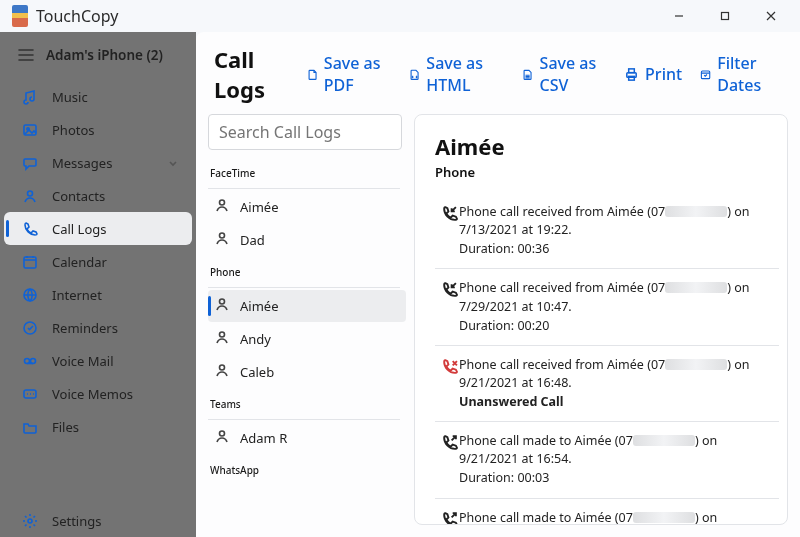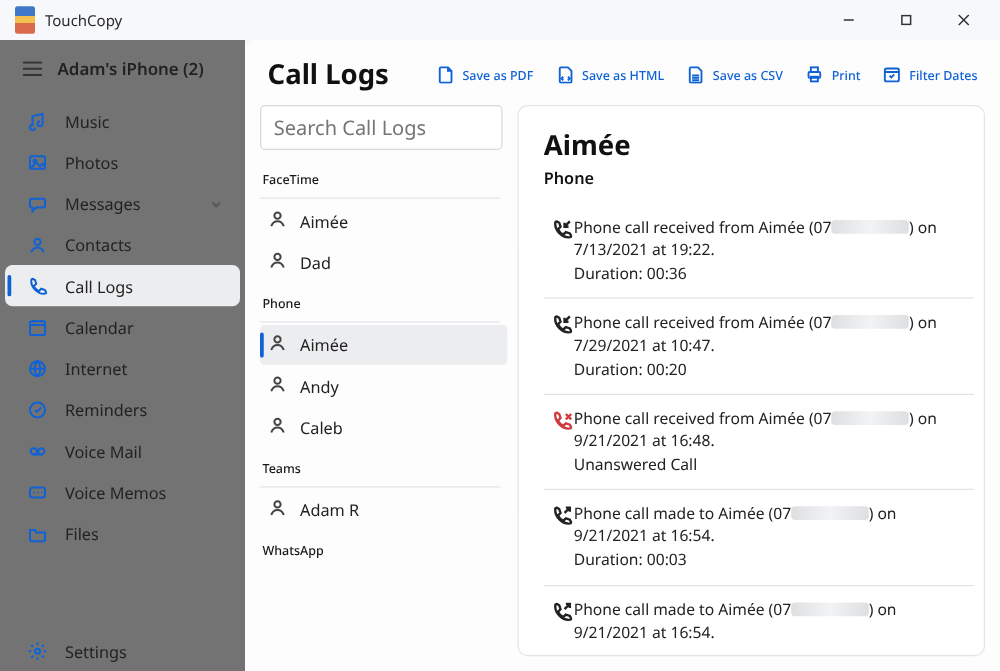--- a/index.html
+++ b/index.html
@@ -10,21 +10,21 @@
     --muted: #5b5b5b;
     --sidebar-w: 196px;
     --middle-w: 200px;
     --border: #e2e4e8;
   }
 
   
   .titlebar { height: 32px; display: flex; align-items: center; padding: 0 6px 0 12px; background: #f6f8fb; }
   .titlebar .app-icon { width: 16px; height: 22px; border-radius: 2px; margin-right: 8px;
     background: linear-gradient(180deg,#3e78c7 0 35%, #f3c04d 35% 60%, #d96a4a 60% 100%); }
-  .titlebar .app-title { font-size: 12px; color: #2b2b2b; }
+  .titlebar .app-title { font-size: 16px; color: #2b2b2b; }
   .titlebar .win-btns { margin-left: auto; display: flex; }
   .titlebar .win-btn { width: 46px; height: 30px; display: flex; align-items: center; justify-content: center; }
   .titlebar .win-btn svg { width: 10px; height: 10px; stroke: #333; stroke-width: 1.2; fill: none; }
 
   
   .app { display: flex; height: calc(537px - 32px); }
 
   
   .sidebar { width: var(--sidebar-w); background: #737373; display: flex; flex-direction: column; padding-top: 6px; }
   .sidebar-top { display: flex; align-items: center; gap: 12px; padding: 6px 14px 10px 18px; }
@@ -40,21 +40,21 @@
   .nav .chev { margin-left: auto; }
   .nav .chev svg { width: 10px; height: 10px; stroke: #555; stroke-width: 1.6; fill: none; }
   .sidebar-bottom { margin-top: auto; }
   .sidebar-bottom li { list-style: none; }
 
   
   .content { flex: 1; background: #fdfdfe; border-top-left-radius: 8px; display: flex; flex-direction: column; overflow: hidden; }
   .content-header { display: flex; align-items: center; padding: 12px 18px 10px 18px; gap: 14px; }
   .content-title { font-size: 22px; font-weight: 700; color: #111; }
   .toolbar { margin-left: auto; display: flex; gap: 18px; }
-  .tool-btn { display: flex; align-items: flex-end; gap: 6px; color: var(--accent); font-size: 10px; font-weight: 500; cursor: pointer; }
+  .tool-btn { display: flex; align-items: center; gap: 6px; color: var(--accent); font-size: 16px; font-weight: 500; cursor: pointer; }
   .tool-btn svg { width: 15px; height: 15px; fill: none; stroke: var(--accent); stroke-width: 1.6; }
 
   .panels { flex: 1; display: flex; overflow: hidden; padding: 0 0 0 12px; }
 
   
   .middle { width: var(--middle-w); overflow: hidden; padding-right: 0; position: relative; }
   .search-box { margin: 0 6px 8px 0; }
   .search-box input { width: 100%; padding: 6px 10px; border: 1px solid #d6d8dc; border-radius: 4px; font-size: 16px; color: #666; background: #fff; outline: none; }
   .groups { position: relative; }
   .group-title { font-size: 10px; font-weight: 500; color: #1a1a1a; padding: 8px 0 6px 2px; }
@@ -74,21 +74,21 @@
   .log-icon { width: 20px; display: flex; align-items: flex-start; justify-content: center; padding-top: 2px; }
   .log-icon svg { width: 17px; height: 17px; fill: none; stroke-width: 1.8; }
   .log-icon.incoming svg { stroke: #222; }
   .log-icon.outgoing svg { stroke: #222; }
   .log-icon.missed svg { stroke: #d23b3b; }
   .log-body { flex: 1; font-size: 12.5px; color: #222; line-height: 1.45; }
   .log-body .line1 { }
   .blurnum { display: inline-block; width: 62px; height: 11px; border-radius: 3px; vertical-align: -1px;
     background: linear-gradient(90deg,#dedfe1,#f2f3f5,#dedfe1); }
   .log-body .dur { margin-top: 1px; }
-  .log-body .miss { font-weight: 400; margin-top: 1px; }
+  .log-body .miss { font-weight: 700; margin-top: 1px; }
 </style>
 </head>
 <body>
 
 <div class="titlebar">
   <div class="app-icon"></div>
   <div class="app-title">TouchCopy</div>
   <div class="win-btns">
     <div class="win-btn">
       <svg viewBox="0 0 10 10">

